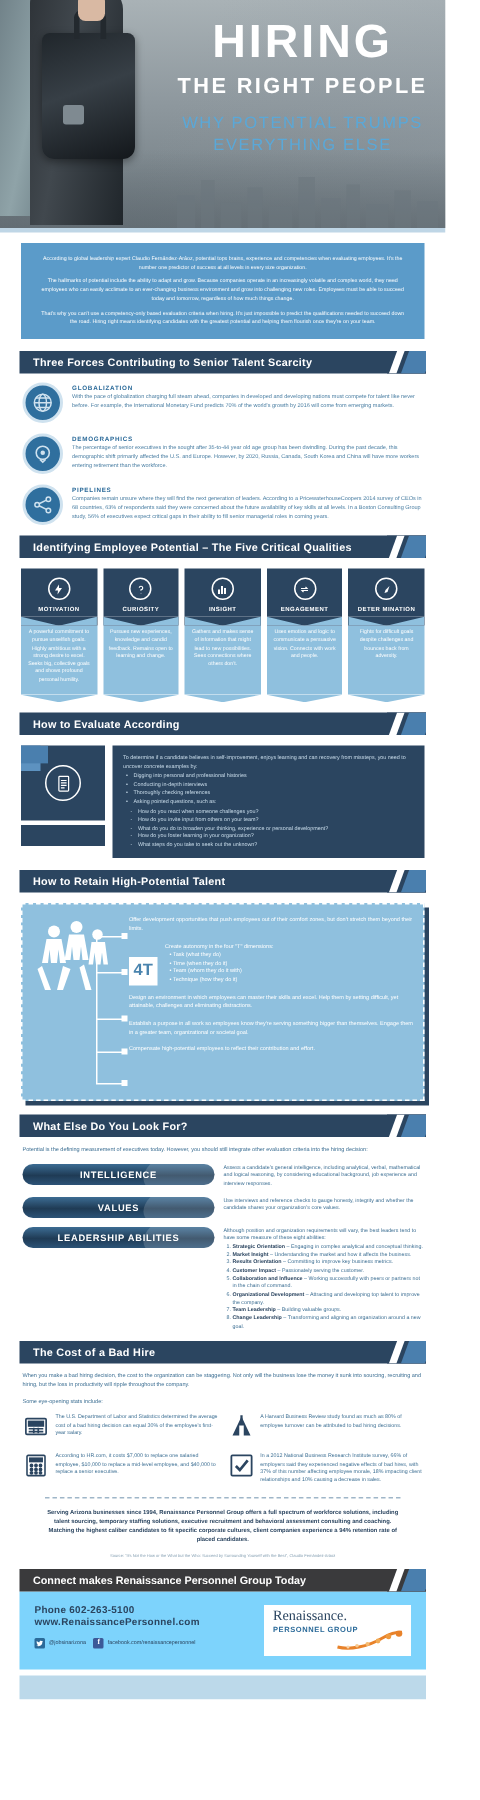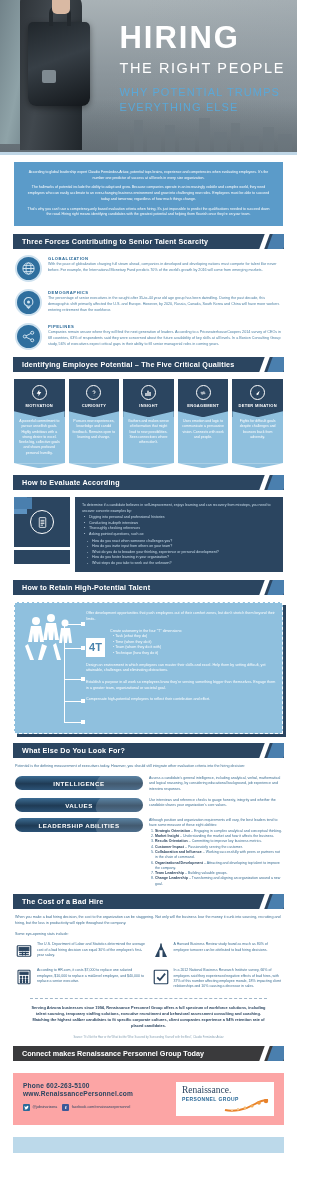--- a/index.html
+++ b/index.html
@@ -51,26 +51,26 @@
     background:#7f8a91; border-radius:2px;
   }
   .hero .handle {
     position:absolute; left:55px; top:10px; width:22px; height:20px;
     border:4px solid #23292e; border-bottom:none; border-radius:7px 7px 0 0;
   }
   .hero .hand {
     position:absolute; left:58px; top:0px; width:18px; height:18px;
     background:#d9b9a3; border-radius:5px;
   }
-  .hero-txt { position:absolute; right:12px; top:22px; text-align:left; }
+  .hero-txt { position:absolute; right:12px; top:12px; text-align:center; }
   .h-title {
     font-size:31px; font-weight:bold; color:#ffffff; letter-spacing:2px; line-height:1;
   }
   .h-sub {
-    font-size:14.5px; font-weight:normal; color:#ffffff; letter-spacing:1.6px;
+    font-size:14.5px; font-weight:bold; color:#ffffff; letter-spacing:1.6px;
     margin-top:8px; line-height:1.1;
   }
   .h-sub2 {
     font-size:11px; font-weight:normal; color:#5aa8d8; letter-spacing:1.1px;
     margin-top:8px; line-height:1.35;
   }
 
   
   .intro-wrap { background:#ffffff; padding:7px 0 8px 0; border-top:3px solid #bfd6e6; }
   .intro {
@@ -241,21 +241,21 @@
   .footer-bar {
     margin:7px 13px 0 13px; height:15px; background:#3a3a3c; position:relative;
     display:flex; align-items:center;
   }
   .footer-bar .bar-label { color:#fff; font-size:7.2px; font-weight:bold; padding-left:9px; }
   .footer-bar .slash { position:absolute; right:0; top:0; height:15px; width:26px; background:#3a3a3c; overflow:hidden; }
   .footer-bar .slash i { position:absolute; top:0; left:4px; width:5px; height:15px; background:#ffffff; transform:skewX(-20deg); }
   .footer-bar .slash b { position:absolute; top:0; left:12px; width:16px; height:15px; background:#4a7fae; transform:skewX(-20deg); }
 
   .footer {
-    margin:12px 13px; background:#fca5a5; padding:9px 10px; display:flex;
+    margin:0 13px; background:#7dd3fc; padding:9px 10px; display:flex;
     justify-content:space-between; align-items:flex-start; min-height:48px;
   }
   .f-left { color:#2b4560; }
   .f-phone { font-size:6.6px; font-weight:bold; letter-spacing:.2px; }
   .f-web { font-size:6.6px; font-weight:bold; letter-spacing:.2px; margin-top:1px; }
   .f-social { display:flex; gap:5px; align-items:center; margin-top:7px; }
   .f-social .s { display:flex; align-items:center; gap:2.5px; }
   .sq { width:7px; height:7px; background:#2b6a99; border-radius:1px;
         display:flex; align-items:center; justify-content:center; }
   .sq svg { width:5px; height:5px; fill:#fff; }

